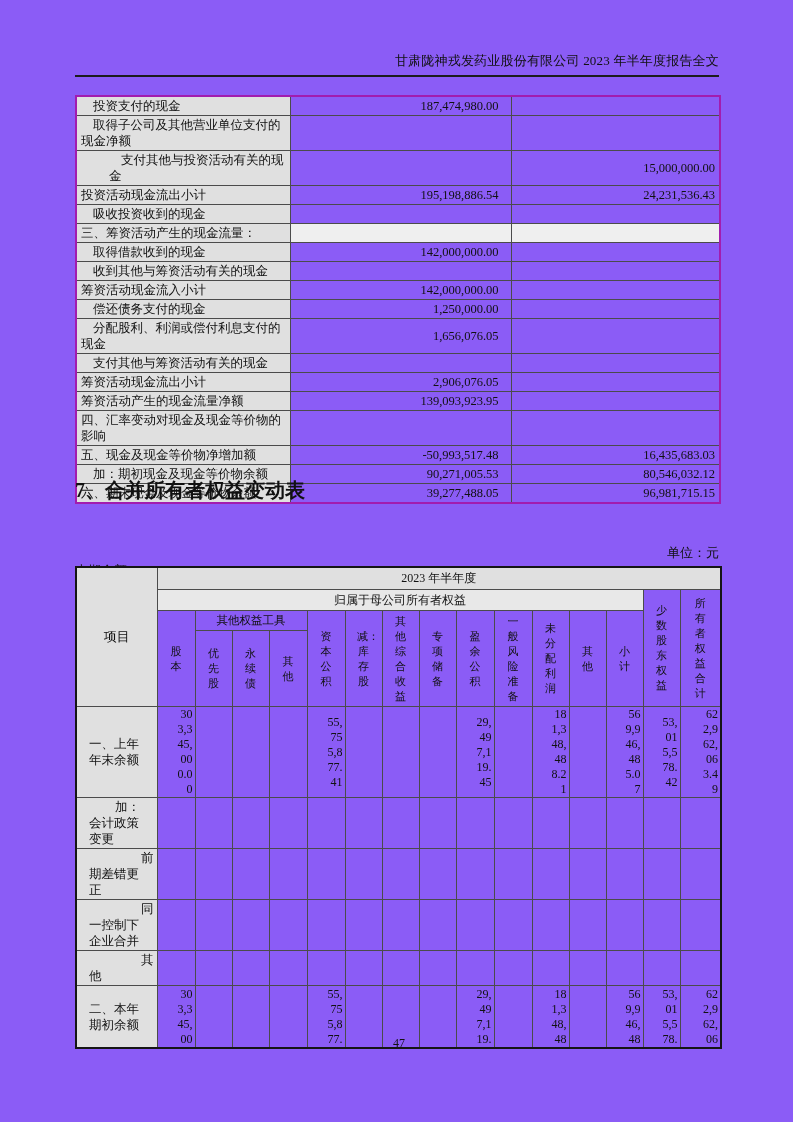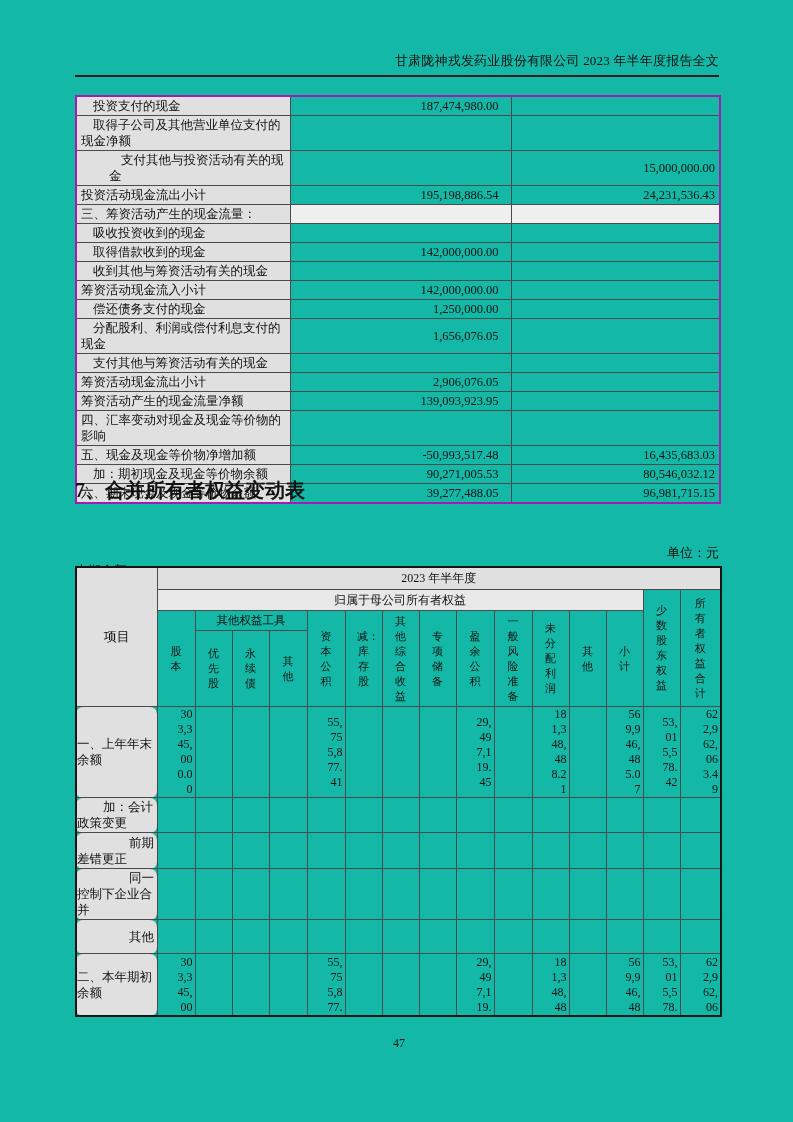--- a/index.html
+++ b/index.html
@@ -1,16 +1,16 @@
 <!DOCTYPE html>
 <html><head>
 <meta charset="utf-8">
 <style>
   html,body{margin:0;padding:0;background:#ffffff;}
-  .page{position:relative;width:793px;height:1122px;background:#14b8a6;overflow:hidden;
+  .page{position:relative;width:793px;height:1122px;background:#8b5cf6;overflow:hidden;
         font-family:"Liberation Serif","DejaVu Serif",serif;color:#111;}
   
   .rpt-header{position:absolute;top:52px;left:75px;width:644px;text-align:right;
               font-size:13px;letter-spacing:.2px;}
   .hrule{position:absolute;top:75px;left:75px;width:644px;height:2px;background:#1c1c1c;}
   
   table{border-collapse:collapse;table-layout:fixed;}
   td{border:1px solid #4b4b4b;overflow:hidden;}
   
   .t1{position:absolute;top:95px;left:75px;width:644px;border:2px solid #a21caf;}
@@ -28,21 +28,21 @@
   .t2 td{font-size:12px;text-align:center;vertical-align:middle;padding:0;}
   .t2 .hA td{height:21px;background:#e0e0e0;}
   .t2 .hB td{height:20px;}
   .t2 .hB .ph{background:#e8e8e8;}
   .t2 .hC td{height:19px;font-size:11.5px;}
   .t2 .hD td{height:75px;}
   .t2 td.item{background:#e0e0e0;font-size:13px;}
   .t2 .vcell span{display:inline-block;width:13px;font-size:11px;line-height:15px;
                   word-break:break-all;text-align:center;background:transparent;}
   .t2 .el{background:#e0e0e0;text-align:left;font-size:12.5px;line-height:16px;
-          padding:1px 0;vertical-align:middle;border-radius:7px;}
+          padding:1px 12px;vertical-align:middle;}
   .t2 .ev{vertical-align:middle;}
   .t2 .ev .num{width:20px;margin:0 2px 0 auto;font-family:"Liberation Serif","DejaVu Serif",serif;
                font-size:12px;line-height:15px;word-break:break-all;text-align:right;}
   .t2 .ev.clip{vertical-align:top;}
   .t2 .ev.clip .num{max-height:60px;overflow:hidden;margin-top:1px;}
   
   .page-number{position:absolute;top:1036px;left:75px;width:648px;text-align:center;font-size:12px;}
 </style>
 </head>
 <body>
@@ -74,28 +74,28 @@
           <td class="cl" style="text-indent: 12px; padding-left: 32px;">支付其他与投资活动有关的现金</td>
           <td class="cv1"></td>
           <td class="cv2">15,000,000.00</td>
         </tr>
         <tr>
           <td class="cl">投资活动现金流出小计</td>
           <td class="cv1">195,198,886.54</td>
           <td class="cv2">24,231,536.43</td>
         </tr>
         <tr>
+          <td class="cl" style="text-indent: 12px;">吸收投资收到的现金</td>
+          <td class="cv1"></td>
+          <td class="cv2"></td>
+        </tr>
+        <tr>
           <td class="cl">三、筹资活动产生的现金流量：</td>
           <td class="cv1 sec"></td>
           <td class="cv2 sec"></td>
-        </tr>
-        <tr>
-          <td class="cl" style="text-indent: 12px;">吸收投资收到的现金</td>
-          <td class="cv1"></td>
-          <td class="cv2"></td>
         </tr>
         <tr>
           <td class="cl" style="text-indent: 12px;">取得借款收到的现金</td>
           <td class="cv1">142,000,000.00</td>
           <td class="cv2"></td>
         </tr>
         <tr>
           <td class="cl" style="text-indent: 12px;">收到其他与筹资活动有关的现金</td>
           <td class="cv1"></td>
           <td class="cv2"></td>

